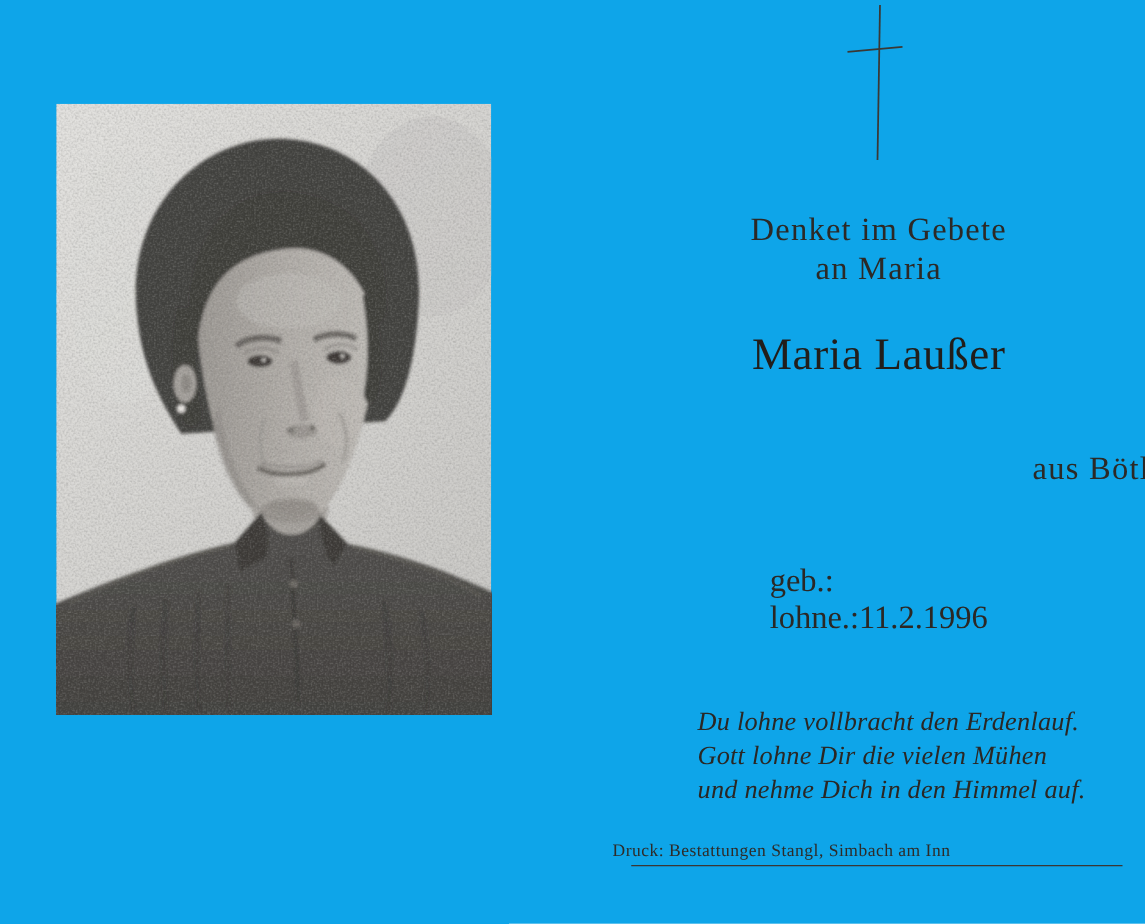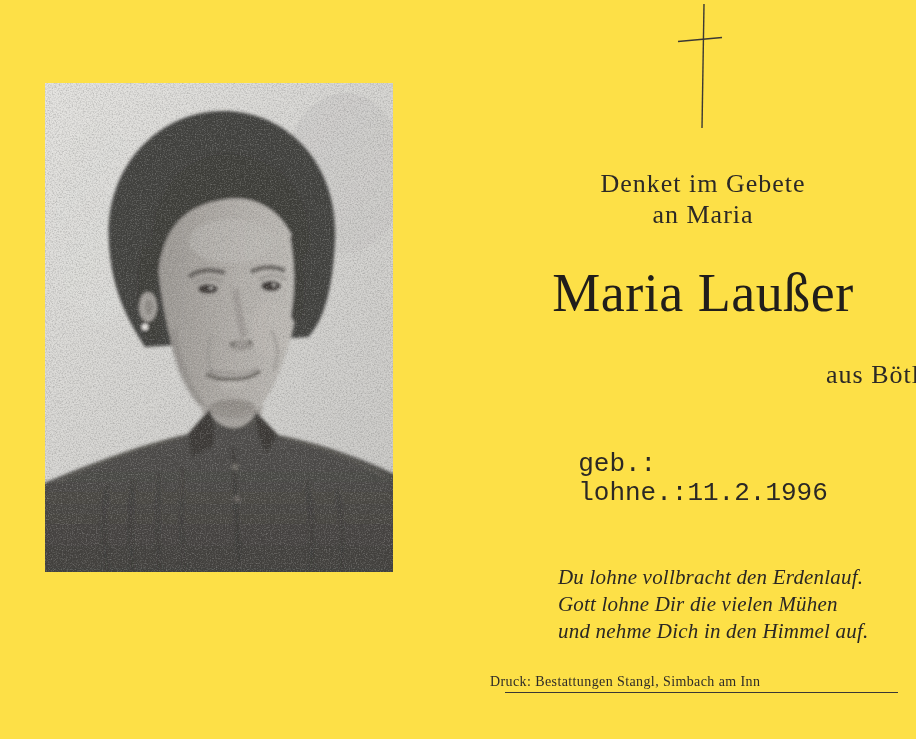--- a/index.html
+++ b/index.html
@@ -3,48 +3,48 @@
 <meta charset="utf-8">
 <style>
   html,body{margin:0;padding:0;}
   body{
     width:916px;height:739px;
     background:#fbfbf9;
     font-family:"Liberation Serif","DejaVu Serif",serif;
     color:#2a2724;
     overflow:hidden;
   }
-  .card{position:relative;width:916px;height:739px;background:#fde047;}
+  .card{position:relative;width:916px;height:739px;background:#0ea5e9;}
   .photo{
     position:absolute;left:45px;top:83px;width:348px;height:489px;
   }
   .photo svg{display:block;width:100%;height:100%;}
   .right-col{position:absolute;left:490px;top:0;width:426px;height:739px;}
   .cross{position:absolute;left:183px;top:2px;width:60px;height:130px;}
   .intro{
     position:absolute;top:168px;left:0;width:100%;
     text-align:center;font-size:26px;line-height:31px;
     letter-spacing:1px;color:#2c2926;
   }
   .name{
     position:absolute;top:262px;left:0;width:100%;margin:0;
-    text-align:center;font-size:54px;font-weight:normal;
+    text-align:center;font-size:36px;font-weight:normal;
     letter-spacing:0.5px;color:#211e1b;white-space:nowrap;
   }
   .origin{
     position:absolute;top:360px;left:4px;width:100%;
     text-align:right;font-size:26px;letter-spacing:1px;color:#2c2926;
   }
   .dates{
     position:absolute;top:450px;left:0;width:100%;
     display:flex;flex-direction:column;align-items:center;
     font-size:26px;line-height:29px;color:#2b2825;
   }
   .dates-block{width:-moz-fit-content;width:fit-content;text-align:left;}
-  .date-row{display:flex;gap:0;white-space:nowrap;font-family:Liberation Mono, monospace;}
+  .date-row{display:flex;gap:0;white-space:nowrap;}
   .verse{
     position:absolute;top:564px;left:68px;
     font-style:italic;font-size:21px;line-height:27px;
     color:#2a2724;white-space:nowrap;letter-spacing:0.2px;
   }
   .rule{
     position:absolute;top:692px;left:15px;width:393px;
     border-top:1.6px solid #3a3734;height:0;
   }
   .printer{

